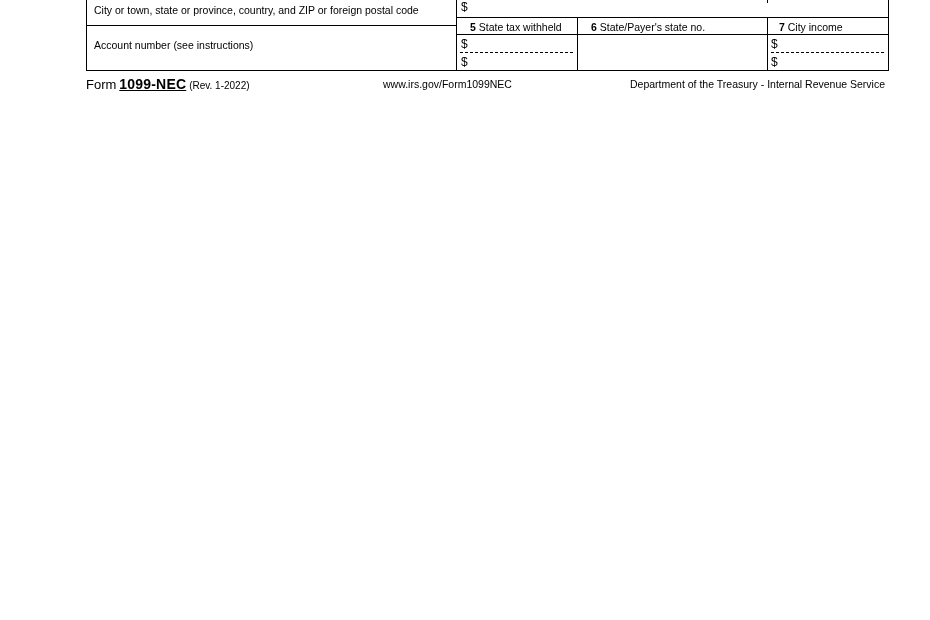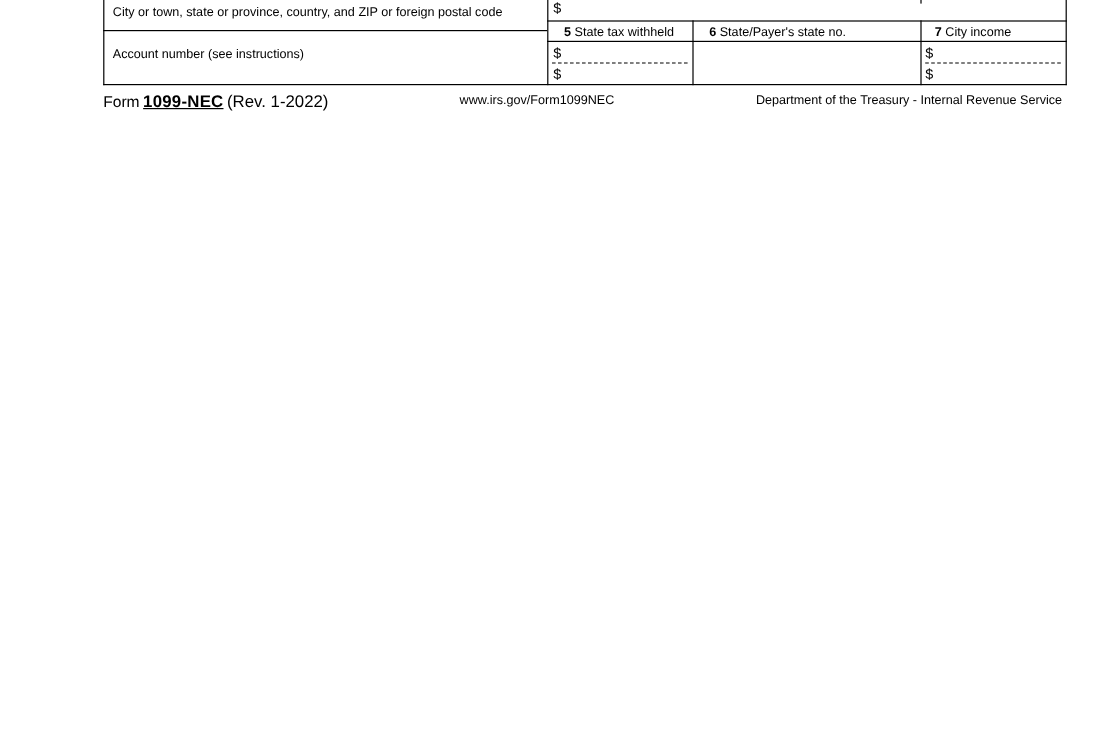--- a/index.html
+++ b/index.html
@@ -86,21 +86,21 @@
     font-size: 13px;
     text-align: right;
   }
   .footer-form-name {
     font-size: 14px;
     font-weight: bold;
     letter-spacing: 0.2px;
     text-decoration: underline;
   }
   .footer-rev {
-    font-size: 14px;
+    font-size: 10px;
   }
 </style>
 </head>
 <body>
 
 <div id="form-wrap">
 
   <div id="table-frame"></div>
 
   <div class="vline" style="left:444px; top:-24px; height:95px;"></div>

